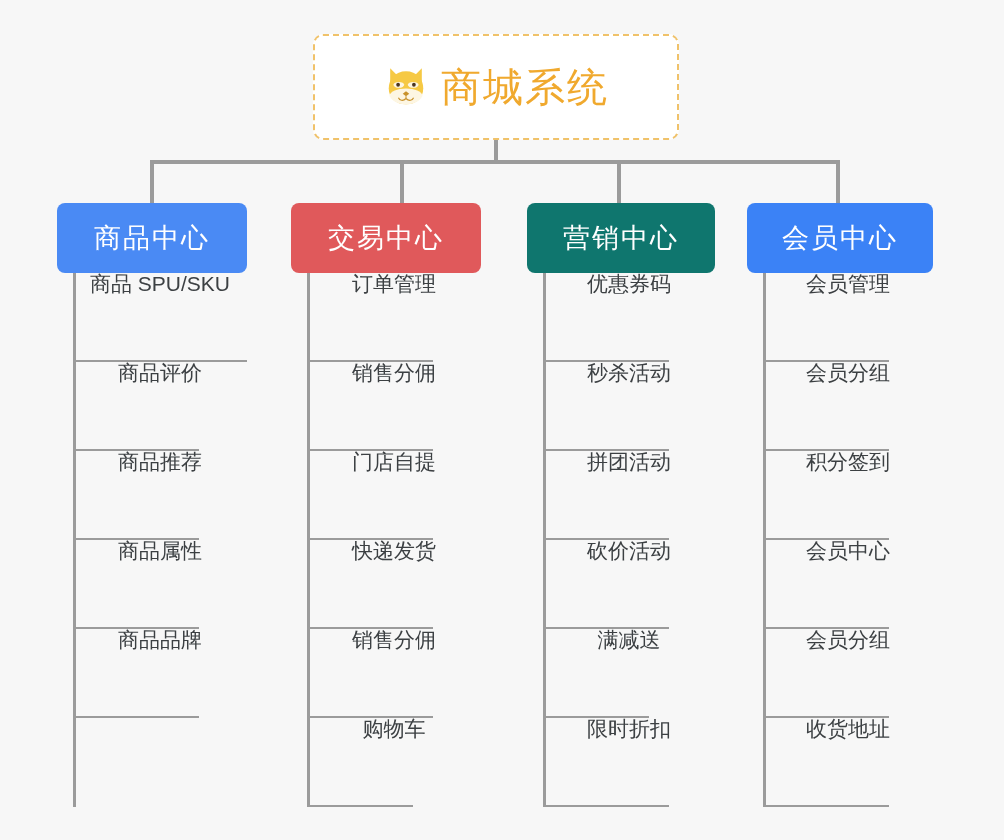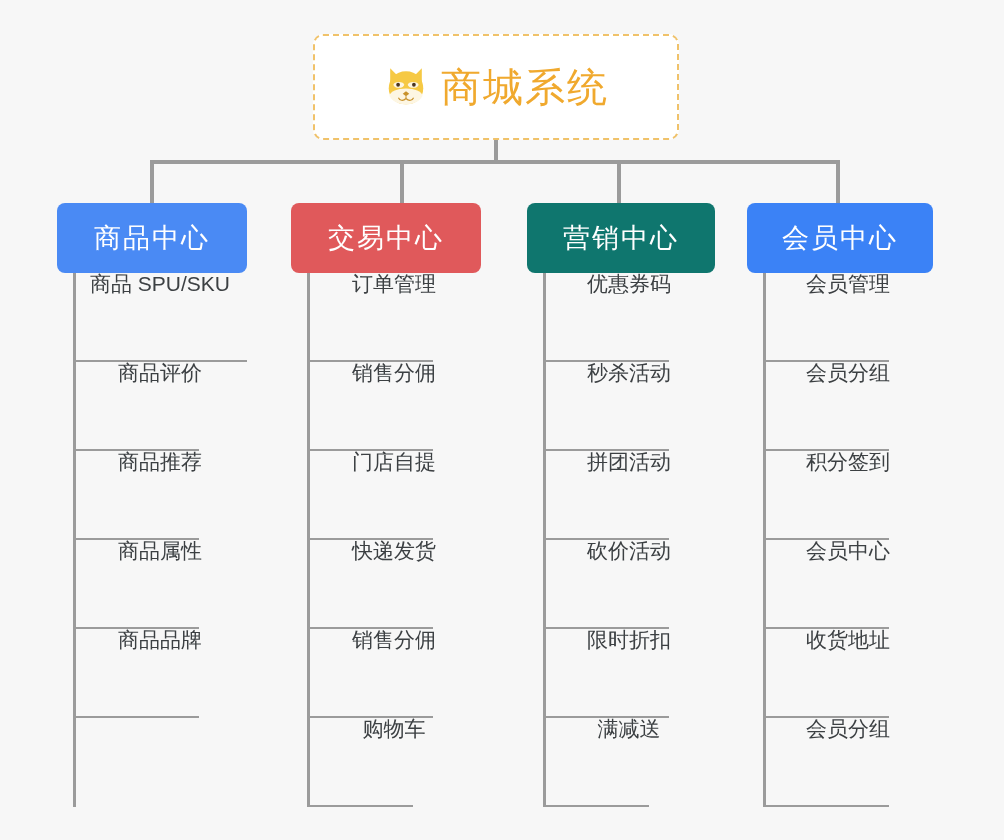--- a/index.html
+++ b/index.html
@@ -226,27 +226,27 @@
       </div>
       <div class="leaf">
         <span class="leaf-label">拼团活动</span>
         <span class="leaf-underline" style="width:126px;"></span>
       </div>
       <div class="leaf">
         <span class="leaf-label">砍价活动</span>
         <span class="leaf-underline" style="width:126px;"></span>
       </div>
       <div class="leaf">
-        <span class="leaf-label">限时折扣</span>
-        <span class="leaf-underline" style="width:126px;"></span>
-      </div>
-      <div class="leaf">
         <span class="leaf-label">满减送</span>
         <span class="leaf-underline" style="width:106px;"></span>
       </div>
+      <div class="leaf">
+        <span class="leaf-label">限时折扣</span>
+        <span class="leaf-underline" style="width:126px;"></span>
+      </div>
     </div>
   </div>
 
   <div class="column" id="col-3">
     <div class="cat-box" style="background:#3b82f6;">会员中心</div>
     <div class="leaf-area">
       <div class="spine" style="height:534px;"></div>
       <div class="leaf">
         <span class="leaf-label">会员管理</span>
         <span class="leaf-underline" style="width:126px;"></span>
@@ -257,23 +257,23 @@
       </div>
       <div class="leaf">
         <span class="leaf-label">积分签到</span>
         <span class="leaf-underline" style="width:126px;"></span>
       </div>
       <div class="leaf">
         <span class="leaf-label">会员中心</span>
         <span class="leaf-underline" style="width:126px;"></span>
       </div>
       <div class="leaf">
+        <span class="leaf-label">会员分组</span>
+        <span class="leaf-underline" style="width:126px;"></span>
+      </div>
+      <div class="leaf">
         <span class="leaf-label">收货地址</span>
         <span class="leaf-underline" style="width:126px;"></span>
       </div>
-      <div class="leaf">
-        <span class="leaf-label">会员分组</span>
-        <span class="leaf-underline" style="width:126px;"></span>
-      </div>
     </div>
   </div>
 
 </div>
 
 </body></html>

